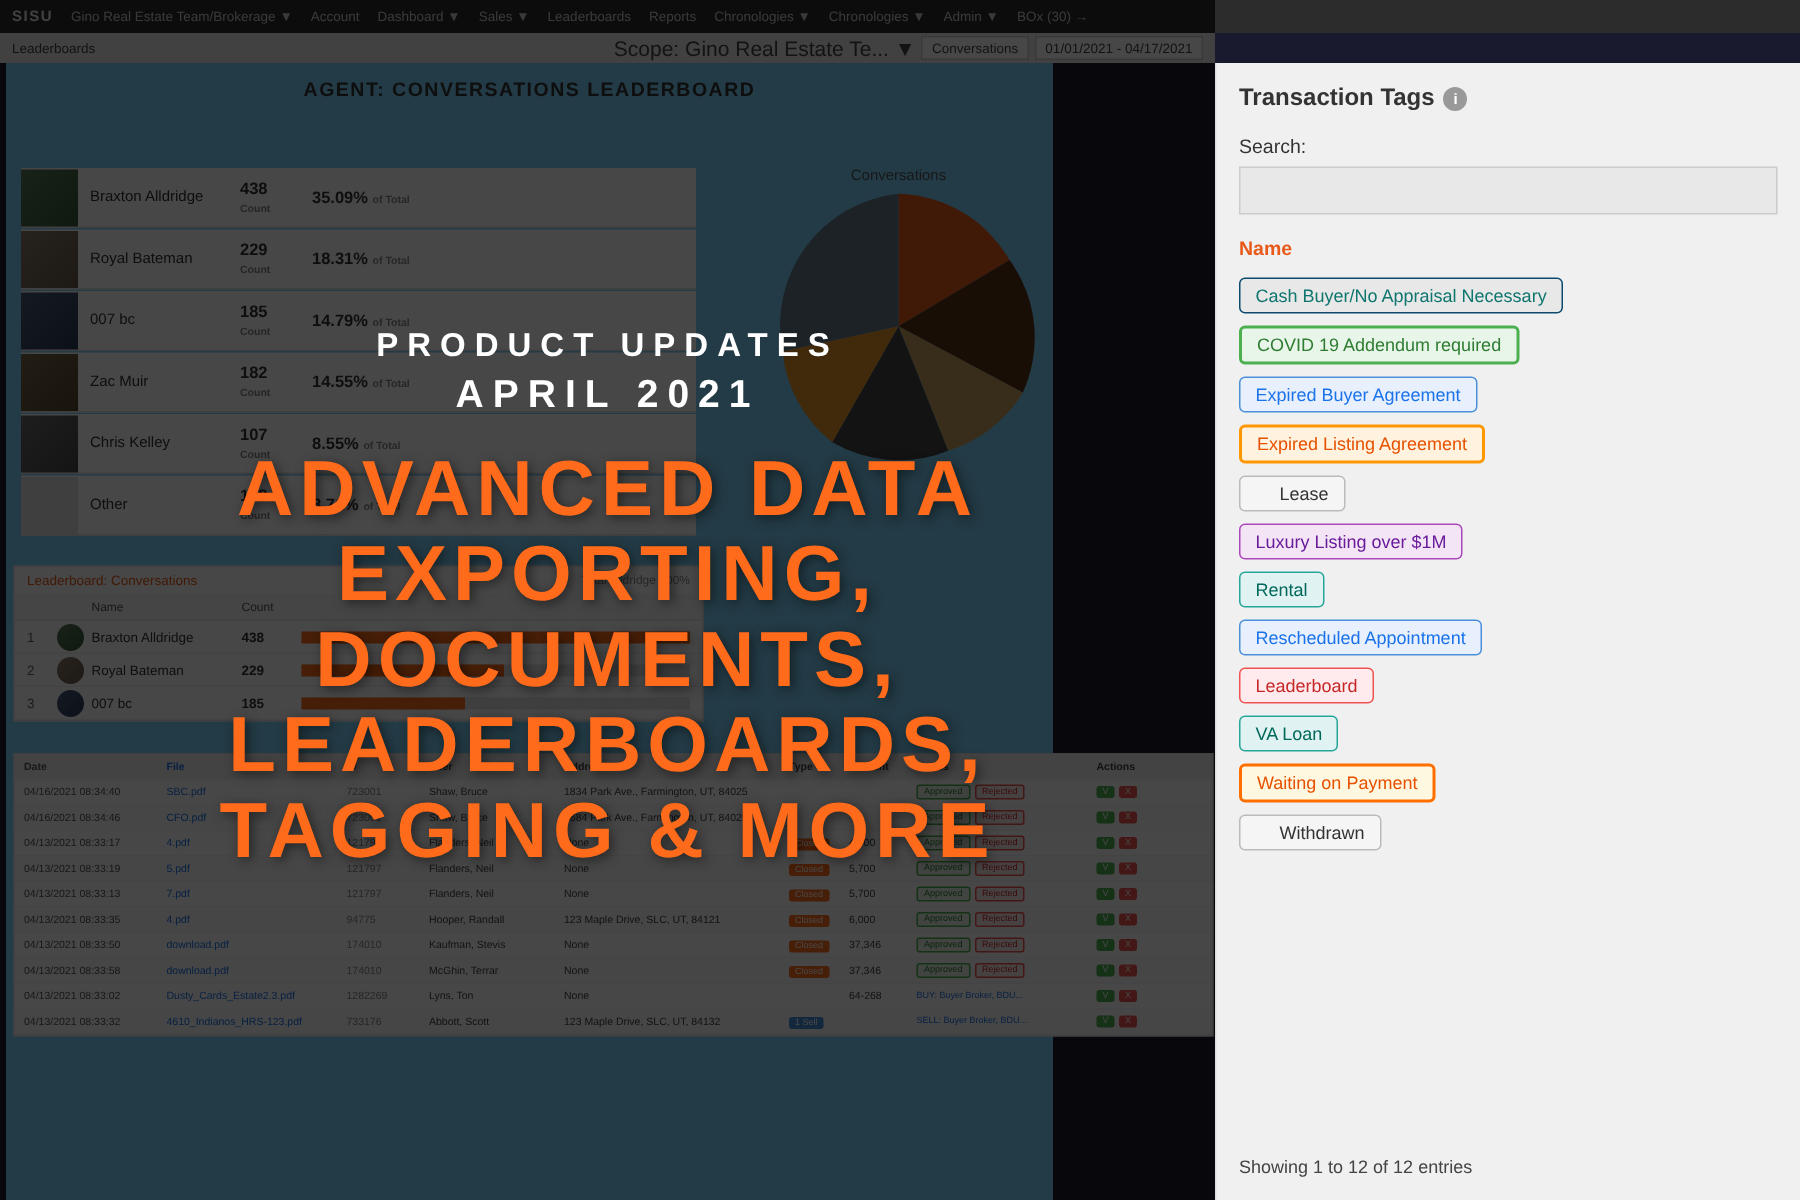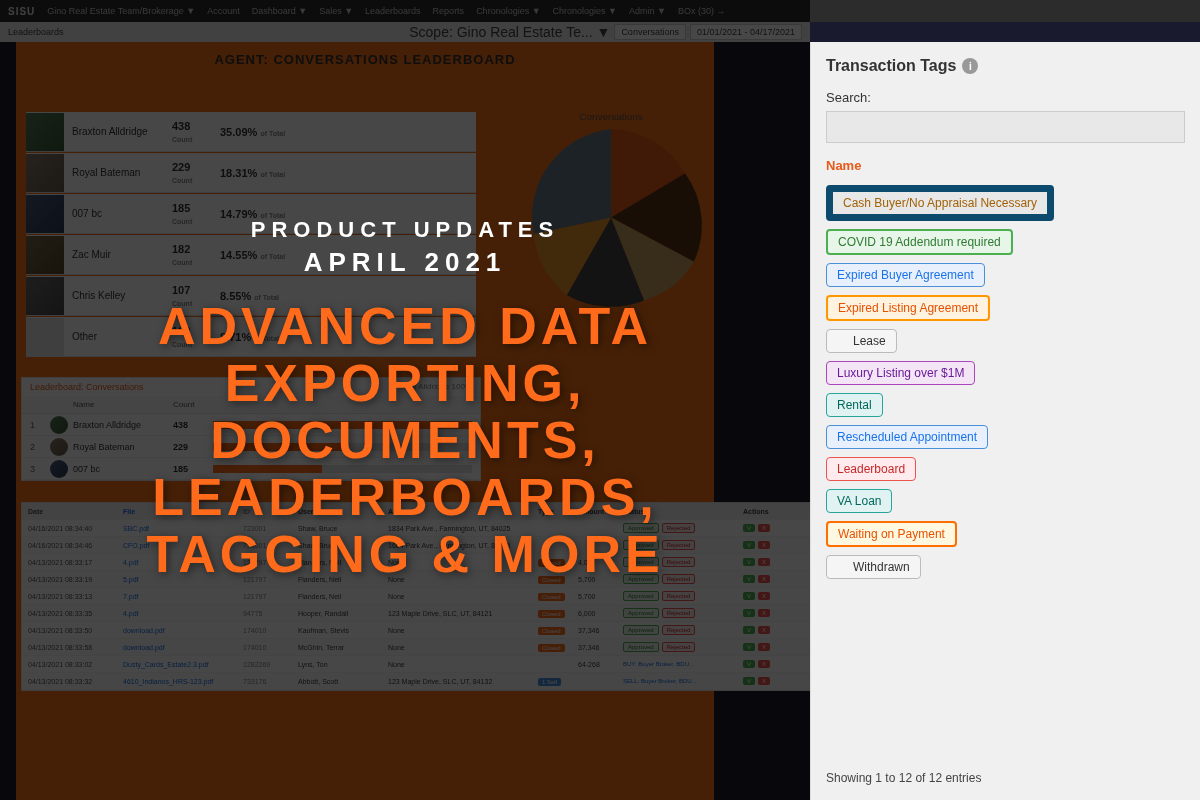--- a/index.html
+++ b/index.html
@@ -34,24 +34,24 @@
     }
 
     .nav-item {
       color: #cccccc;
       font-size: 9px;
     }
 
     
     .main-content {
       position: absolute;
-      top: 42px; left: 16px;
+      top: 42px; left: 4px;
       width: 698px;
       height: 758px;
-      background: #f97316;
+      background: #7dd3fc;
       z-index: 2;
     }
 
     .leaderboard-title {
       text-align: center;
       font-size: 13px;
       font-weight: bold;
       color: #333;
       padding: 10px 0 5px;
       letter-spacing: 1px;
@@ -178,21 +178,21 @@
 
     .tag-item {
       display: inline-block;
       padding: 4px 10px;
       margin-bottom: 8px;
       border-radius: 4px;
       font-size: 12px;
       cursor: pointer;
     }
 
-    .tag-gray { background: #e8e8e8; color: #a16207; border: 7px solid #0c4a6e; }
+    .tag-gray { background: #e8e8e8; color: #0f766e; border: 1px solid #0c4a6e; }
     .tag-green { background: #e8f5e9; color: #2e7d32; border: 2px solid #4caf50; }
     .tag-blue { background: #e8f0fe; color: #1a73e8; border: 1px solid #4a90d9; }
     .tag-orange { background: #fff3e0; color: #e65100; border: 2px solid #ff9800; }
     .tag-plain { background: #f5f5f5; color: #333; border: 1px solid #bbb; padding-left: 26px; }
     .tag-purple { background: #f3e5f5; color: #6a1b9a; border: 1px solid #ab47bc; }
     .tag-red { background: #ffebee; color: #c62828; border: 1px solid #ef5350; }
     .tag-teal { background: #e0f2f1; color: #00695c; border: 1px solid #26a69a; }
     .tag-dark-orange { background: #fff8e1; color: #e65100; border: 2px solid #ff6f00; }
 
     .tags-footer {

